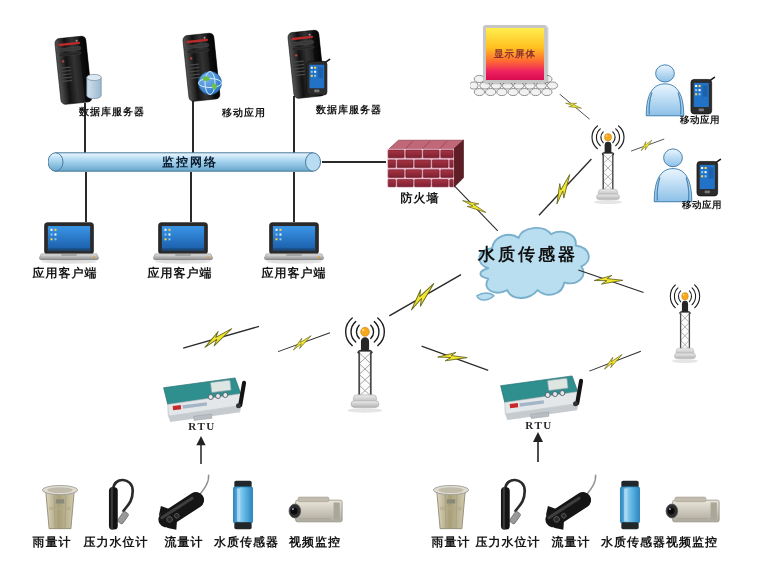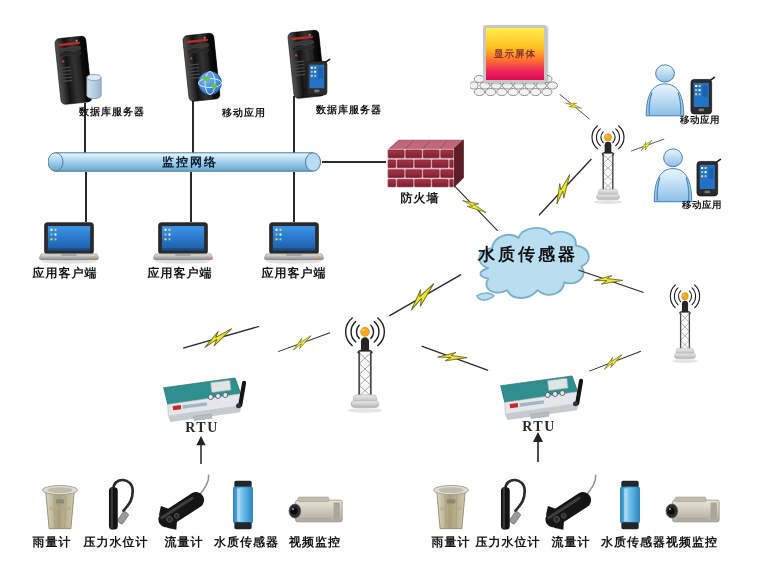--- a/index.html
+++ b/index.html
@@ -5,21 +5,21 @@
   html,body{margin:0;padding:0;background:#fff;}
   #canvas{position:relative;width:770px;height:573px;background:#ffffff;overflow:hidden;
           font-family:"Liberation Serif","DejaVu Serif",serif;}
   .abs{position:absolute;}
   .vline{position:absolute;width:1.5px;background:#2a2a2a;}
   .hline{position:absolute;height:1.5px;background:#2a2a2a;}
   .lbl{position:absolute;font-weight:bold;color:#151515;text-align:center;white-space:nowrap;
        font-size:10px;letter-spacing:1px;line-height:1.2;}
   .lbl-med{font-size:12px;}
   .lbl-sm{font-size:9.5px;letter-spacing:0.5px;}
-  .lbl-rtu{font-size:14px;letter-spacing:1.5px;color:#2a2a2a;}
+  .lbl-rtu{font-size:11px;letter-spacing:1.5px;color:#2a2a2a;}
   .lbl-cloud{font-size:17px;letter-spacing:3px;color:#101010;}
   .lbl-bus{font-size:12px;letter-spacing:2px;color:#0a1c30;}
   .lbl-screen{font-size:9.5px;letter-spacing:1px;color:#8b3030;}
   .bolt{transform-origin:center center;}
   .screenboard{position:absolute;box-sizing:border-box;border:3px solid #c6c6c6;border-radius:3px;
     background:linear-gradient(180deg,#ffee4e 0%,#ffc020 38%,#ff7030 62%,#ee2060 84%,#d80c50 100%);
     display:flex;align-items:center;justify-content:center;box-shadow:1px 1px 2px rgba(0,0,0,0.25);}
 </style>
 </head>
 <body>

